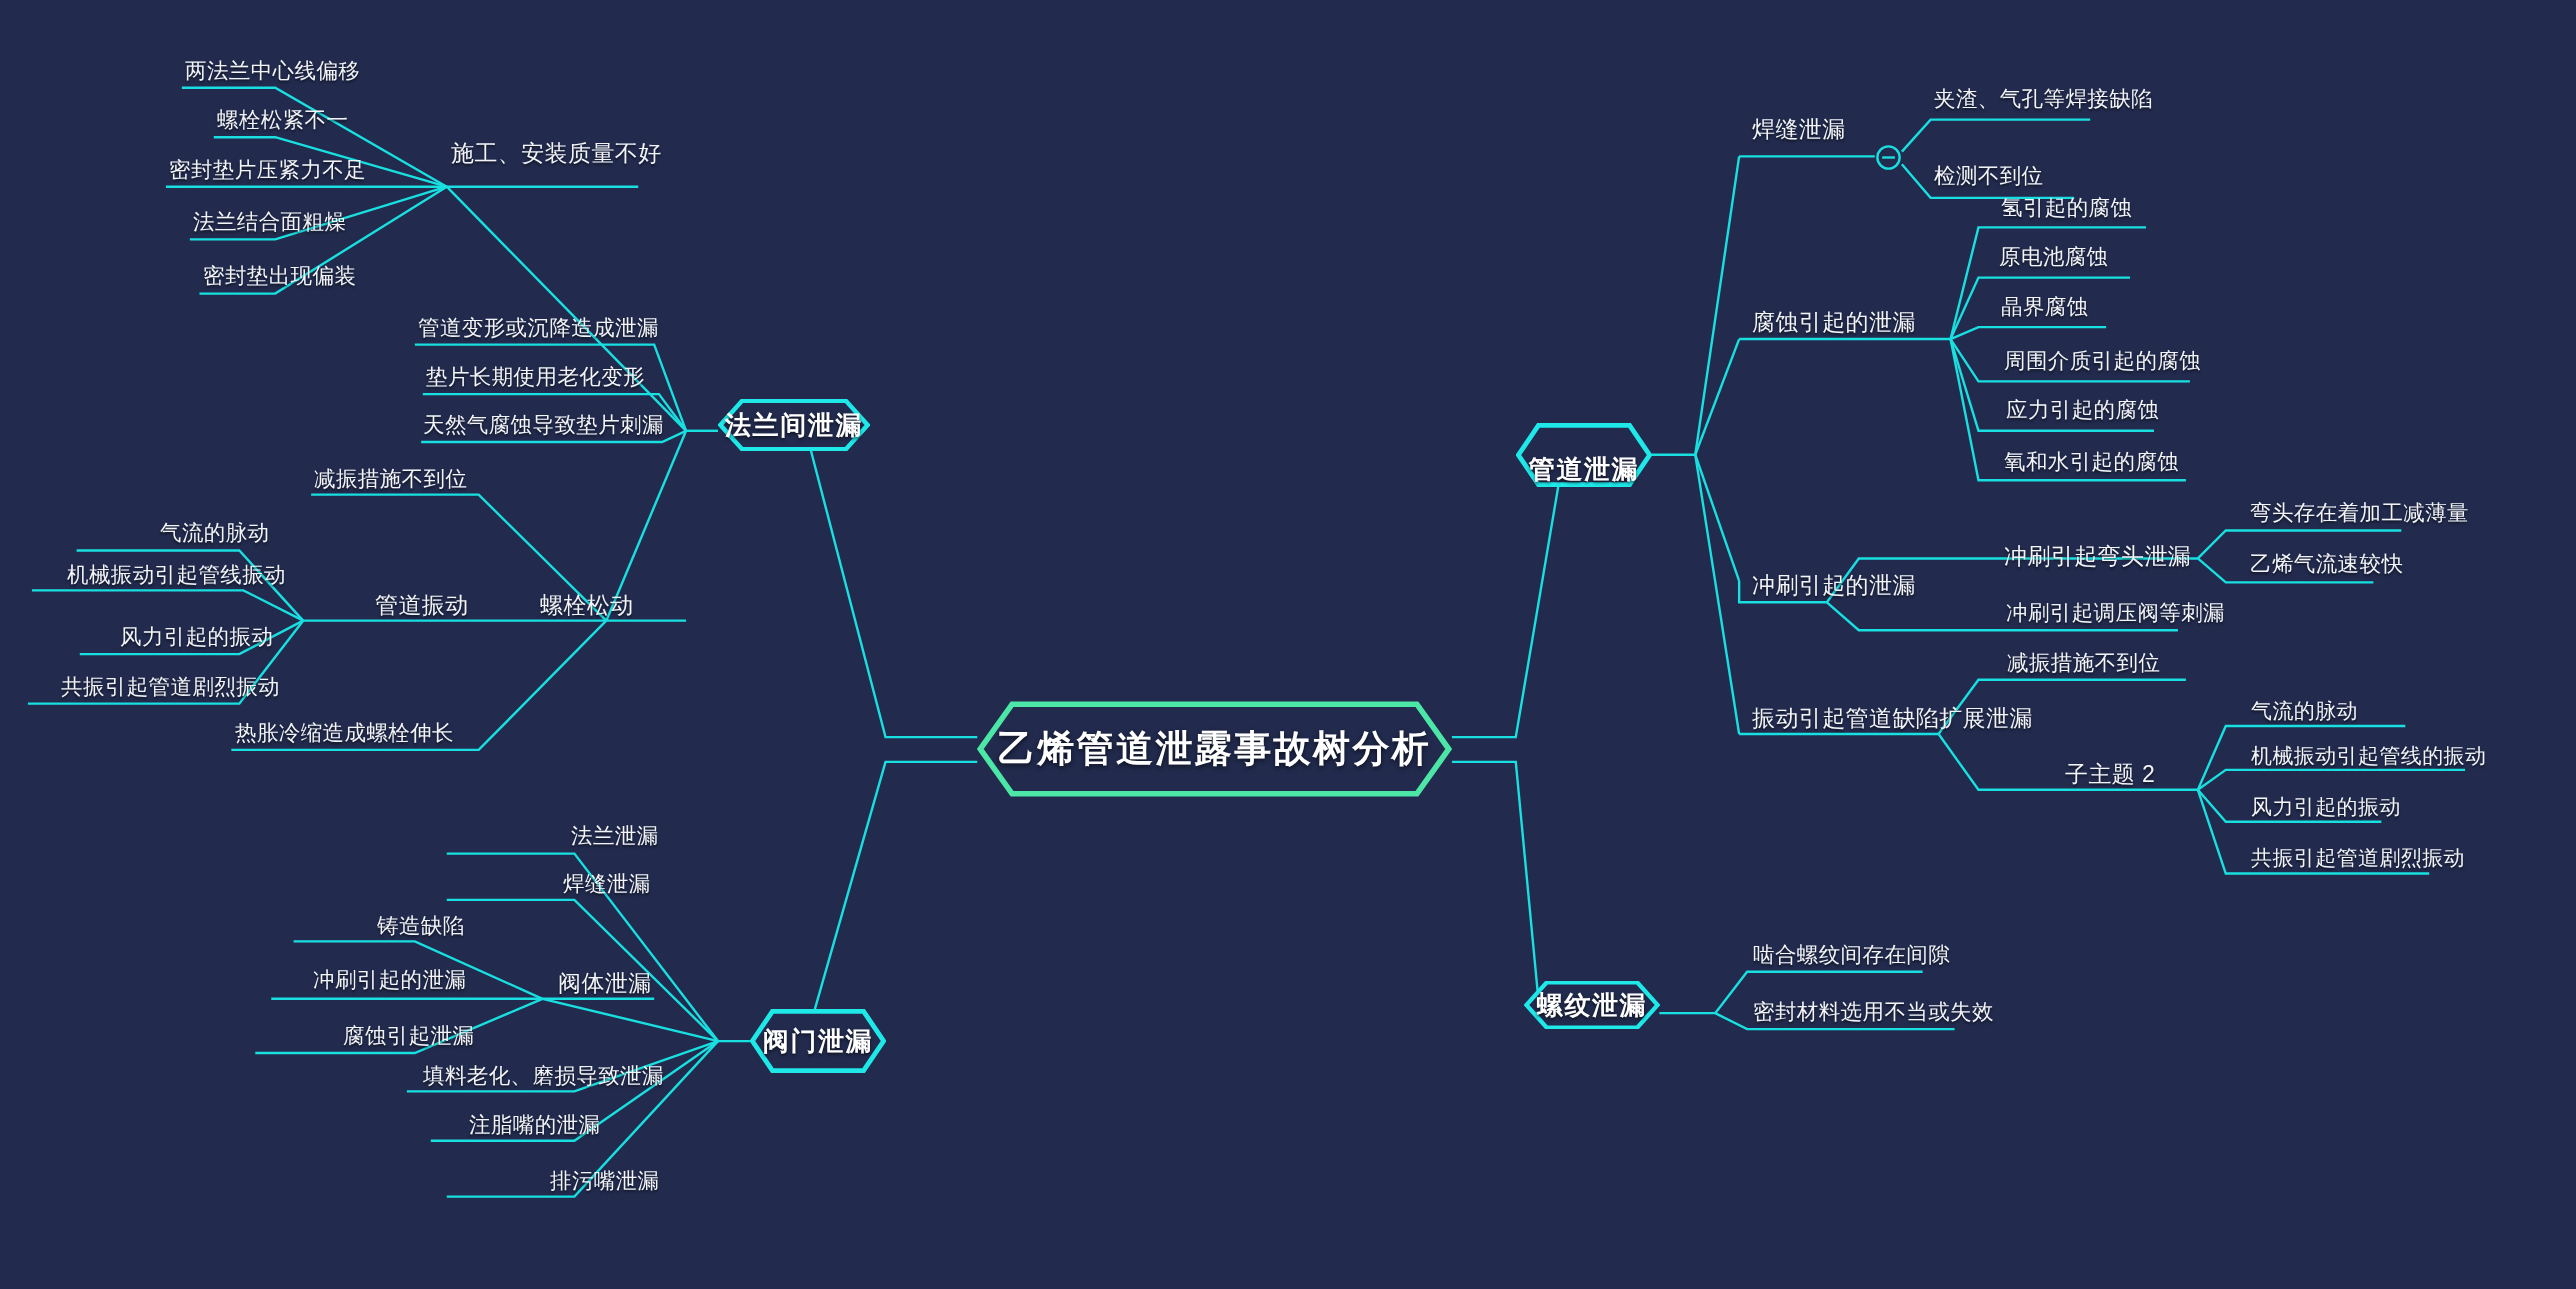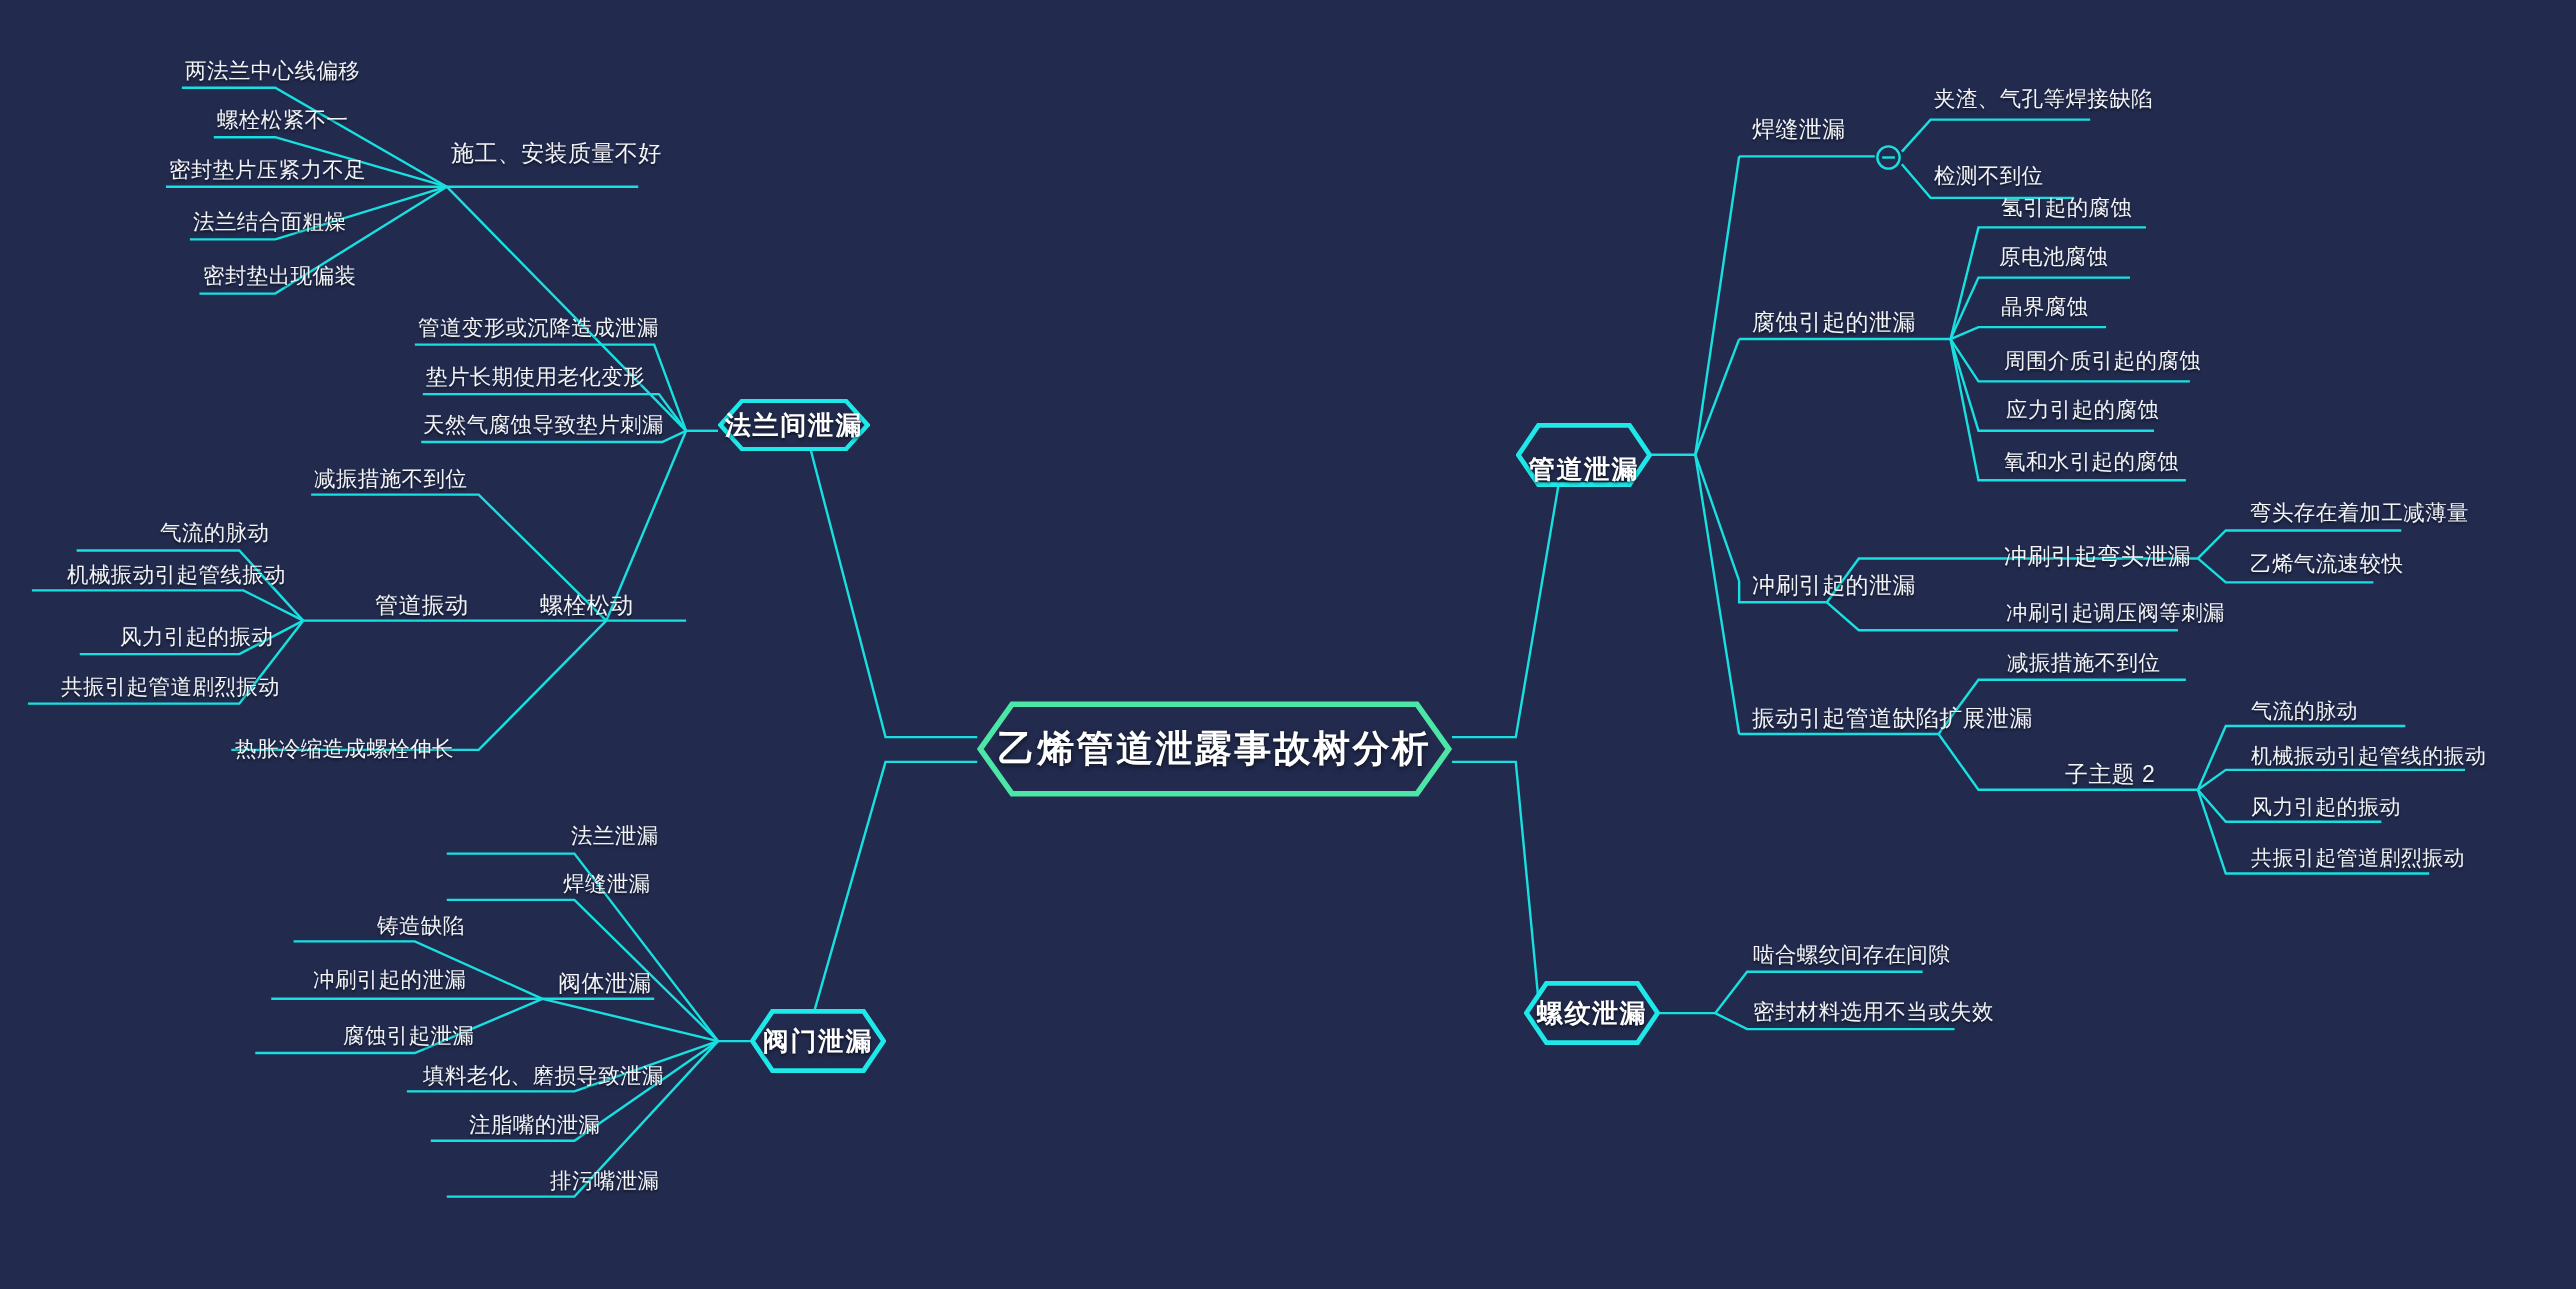--- a/index.html
+++ b/index.html
@@ -169,21 +169,21 @@
     <span>阀门泄漏</span>
   </div>
 
   <div class="hex" style="left:1516px;top:423px;width:136px;height:64px;align-items:flex-end;">
     <svg class="hexbg" viewBox="0 0 170 80" preserveAspectRatio="none">
       <polygon points="28,3 142,3 167,40 142,77 28,77 3,40" fill="#222b4e" stroke="#1ee8e8" stroke-width="6"></polygon>
     </svg>
     <span>管道泄漏</span>
   </div>
 
-  <div class="hex" style="left:1524px;top:981px;width:136px;height:64px;">
+  <div class="hex" style="left:1524px;top:981px;width:136px;height:48px;">
     <svg class="hexbg" viewBox="0 0 170 80" preserveAspectRatio="none">
       <polygon points="28,3 142,3 167,40 142,77 28,77 3,40" fill="#222b4e" stroke="#1ee8e8" stroke-width="6"></polygon>
     </svg>
     <span>螺纹泄漏</span>
   </div>
 
   <svg class="toggle" style="left:1875px;top:144px;" viewBox="0 0 34 34">
     <circle cx="17" cy="17" r="14" fill="#222b4e" stroke="#19e0e0" stroke-width="3"></circle>
     <line x1="9" y1="17" x2="25" y2="17" stroke="#19e0e0" stroke-width="3"></line>
   </svg>
@@ -204,21 +204,21 @@
 
   <div class="lbl s2" style="left:314px;top:469px;">减振措施不到位</div>
 
   <div class="lbl s1" style="left:375px;top:594px;">管道振动</div>
 
   <div class="lbl s2" style="left:160px;top:523px;">气流的脉动</div>
   <div class="lbl s2" style="left:67px;top:565px;">机械振动引起管线振动</div>
   <div class="lbl s2" style="left:120px;top:627px;">风力引起的振动</div>
   <div class="lbl s2" style="left:61px;top:677px;">共振引起管道剧烈振动</div>
 
-  <div class="lbl s2" style="left:235px;top:723px;margin-top:16px;">热胀冷缩造成螺栓伸长</div>
+  <div class="lbl s2" style="left:235px;top:723px;">热胀冷缩造成螺栓伸长</div>
 
   <div class="lbl s2" style="left:571px;top:826px;">法兰泄漏</div>
   <div class="lbl s2" style="left:563px;top:874px;">焊缝泄漏</div>
 
   <div class="lbl s1" style="left:558px;top:972px;">阀体泄漏</div>
 
   <div class="lbl s2" style="left:377px;top:916px;">铸造缺陷</div>
   <div class="lbl s2" style="left:313px;top:970px;">冲刷引起的泄漏</div>
   <div class="lbl s2" style="left:343px;top:1026px;">腐蚀引起泄漏</div>
 

